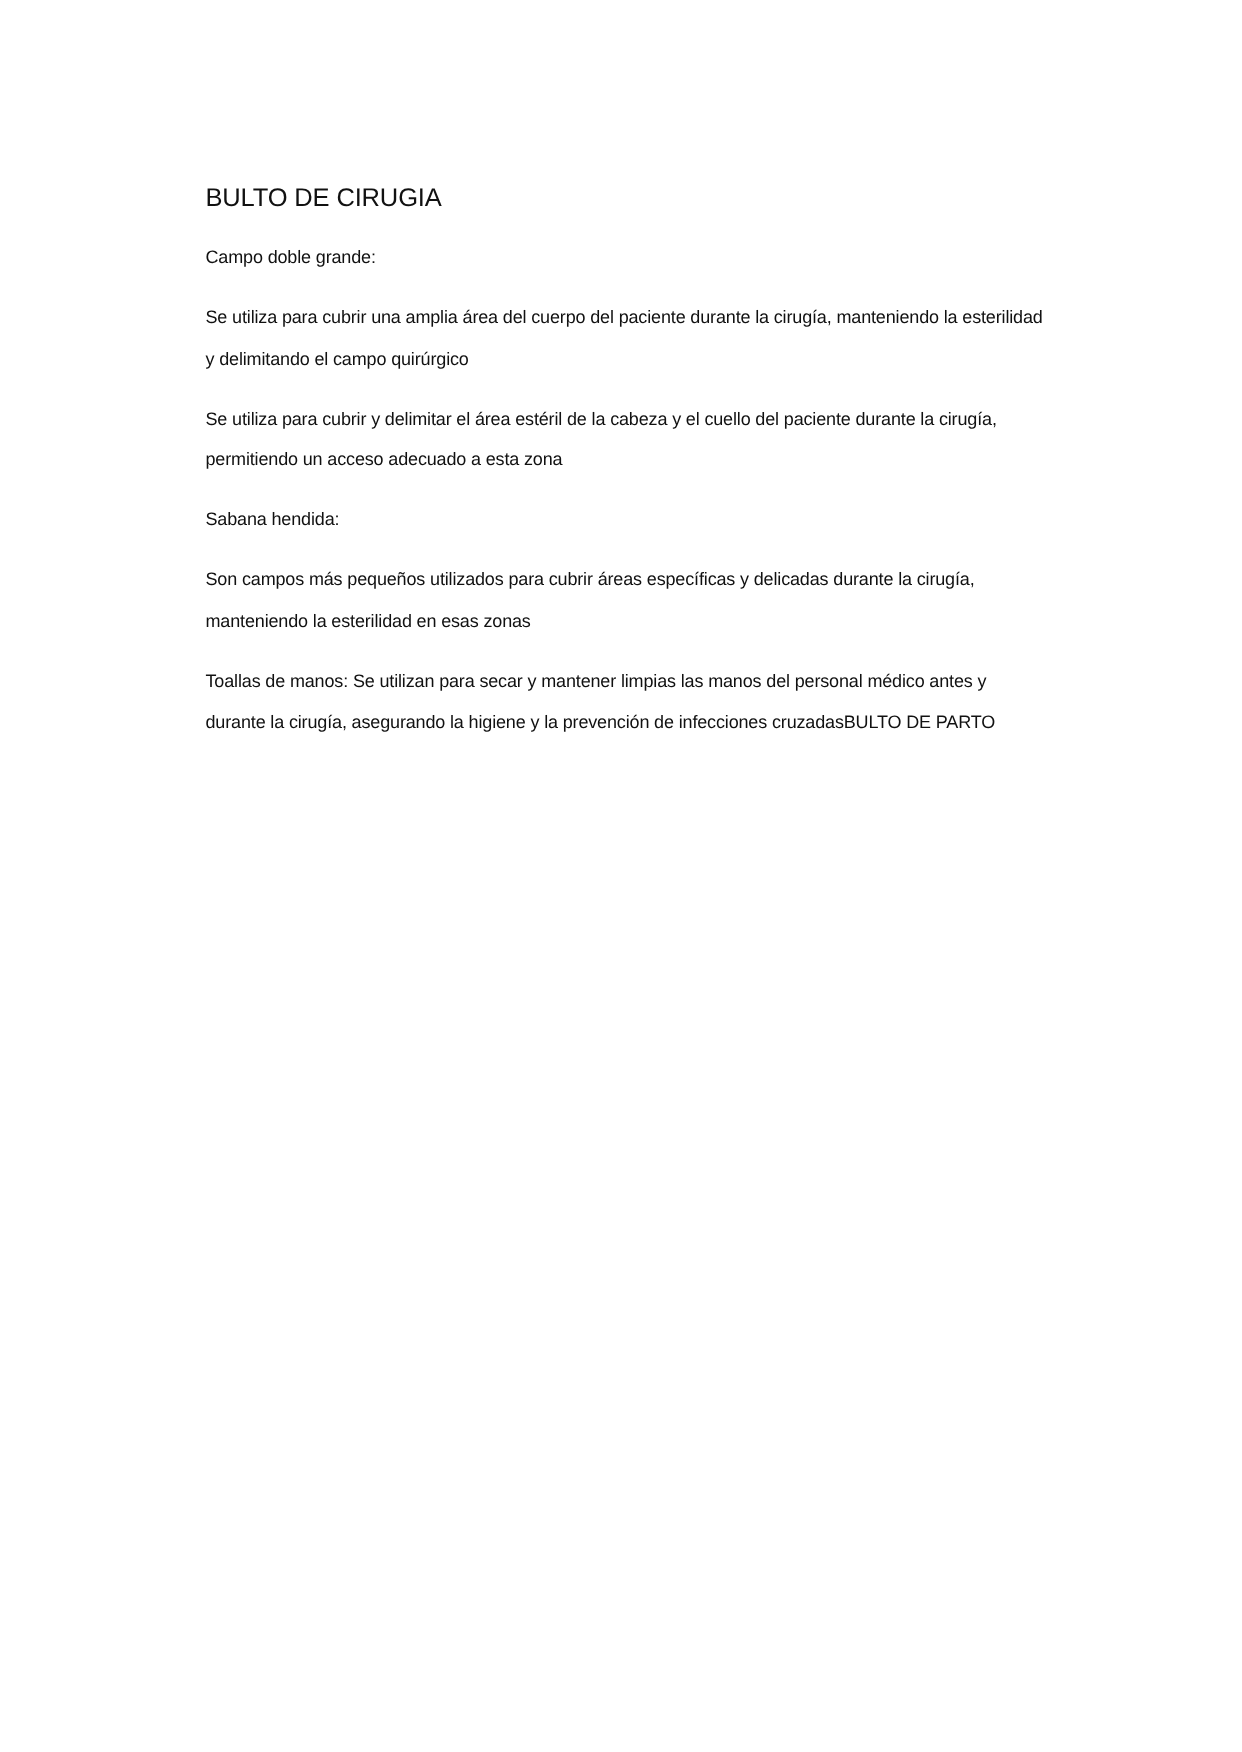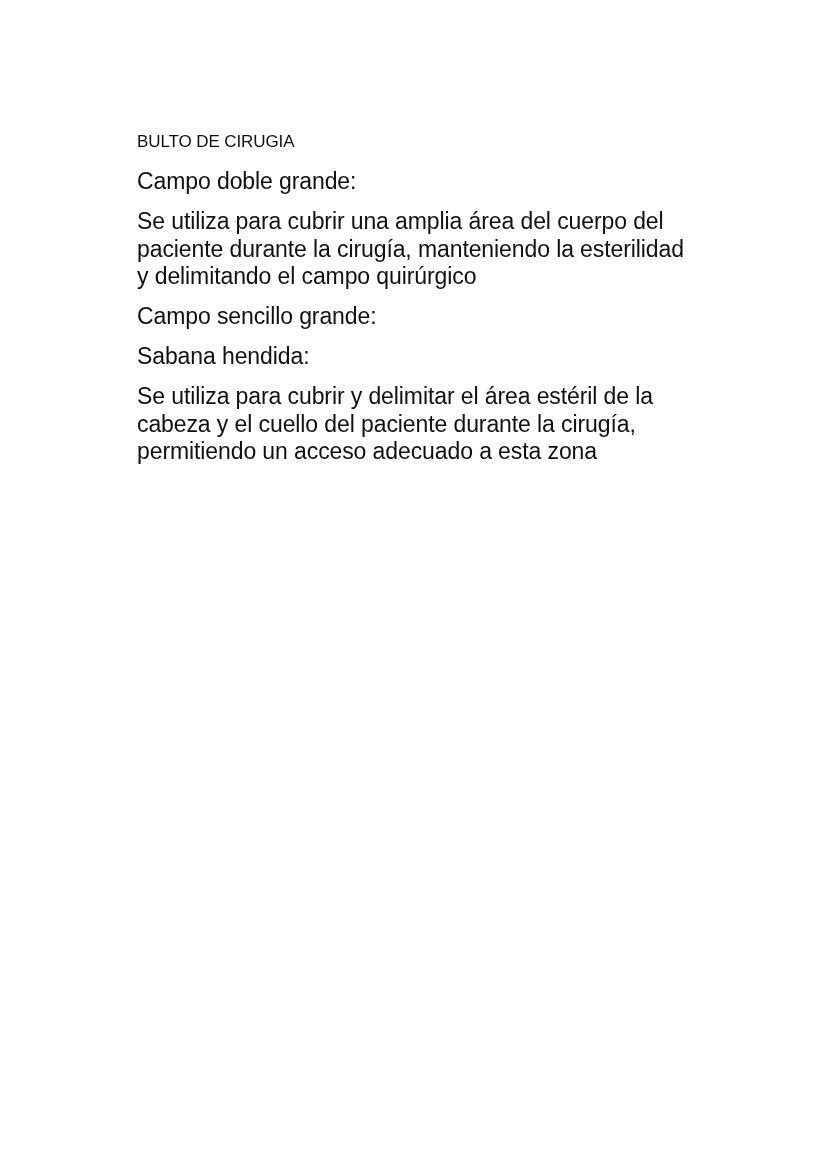--- a/index.html
+++ b/index.html
@@ -11,37 +11,38 @@
       width: 828px;
       height: 1168px;
       position: relative;
       overflow: hidden;
       font-family: "Liberation Sans", "DejaVu Sans", sans-serif;
       color: #111111;
     }
     .page {
       position: absolute;
       left: 137px;
-      top: 128px;
+      top: 118px;
       width: 560px;
     }
     .para {
       margin: 0 0 13px 0;
-      font-size: 23px;
+      font-size: 12px;
       line-height: 27.2px;
       letter-spacing: -0.1px;
       word-spacing: 0px;
     }
     .para.title {
       font-size: 17px;
     }
   </style>
 </head>
 <body>
 
 <div class="page">
   <p class="para title">BULTO DE CIRUGIA</p>
   <p class="para">Campo doble grande:</p>
   <p class="para">Se utiliza para cubrir una amplia área del cuerpo del paciente durante la cirugía, manteniendo la esterilidad y delimitando el campo quirúrgico</p>
-  <p class="para">Campo sencillo grande:</p>
+  <p class="para">Se utiliza para cubrir y delimitar el área estéril de la cabeza y el cuello del paciente durante la cirugía, permitiendo un acceso adecuado a esta zona</p>
   <p class="para">Sabana hendida:</p>
-  <p class="para">Se utiliza para cubrir y delimitar el área estéril de la cabeza y el cuello del paciente durante la cirugía, permitiendo un acceso adecuado a esta zona</p>
+  <p class="para">Son campos más pequeños utilizados para cubrir áreas específicas y delicadas durante la cirugía, manteniendo la esterilidad en esas zonas</p>
+  <p class="para">Toallas de manos: Se utilizan para secar y mantener limpias las manos del personal médico antes y durante la cirugía, asegurando la higiene y la prevención de infecciones cruzadasBULTO DE PARTO</p>
 </div>
 
 </body></html>

